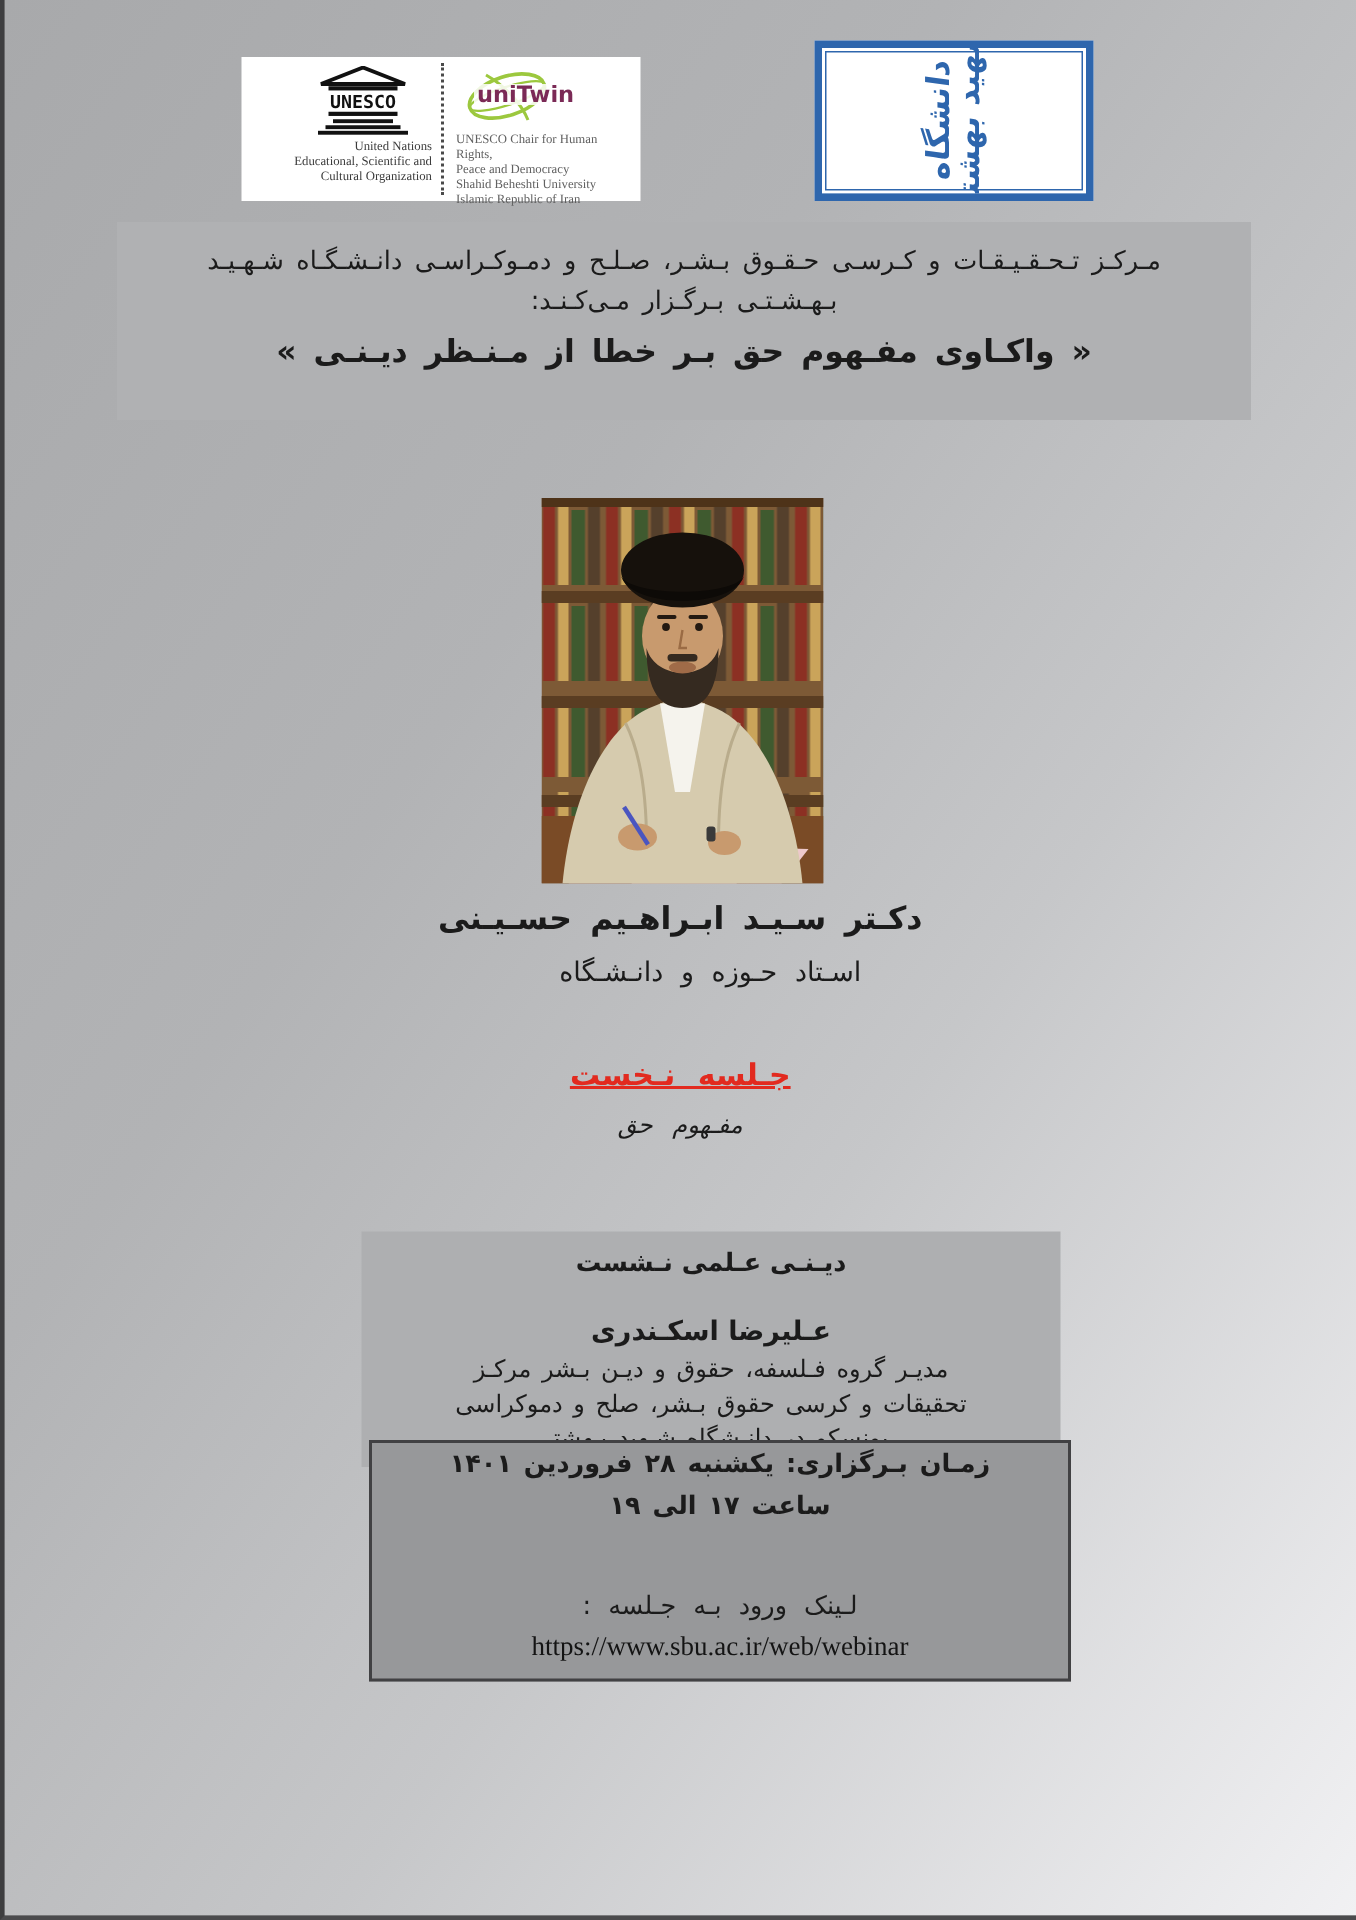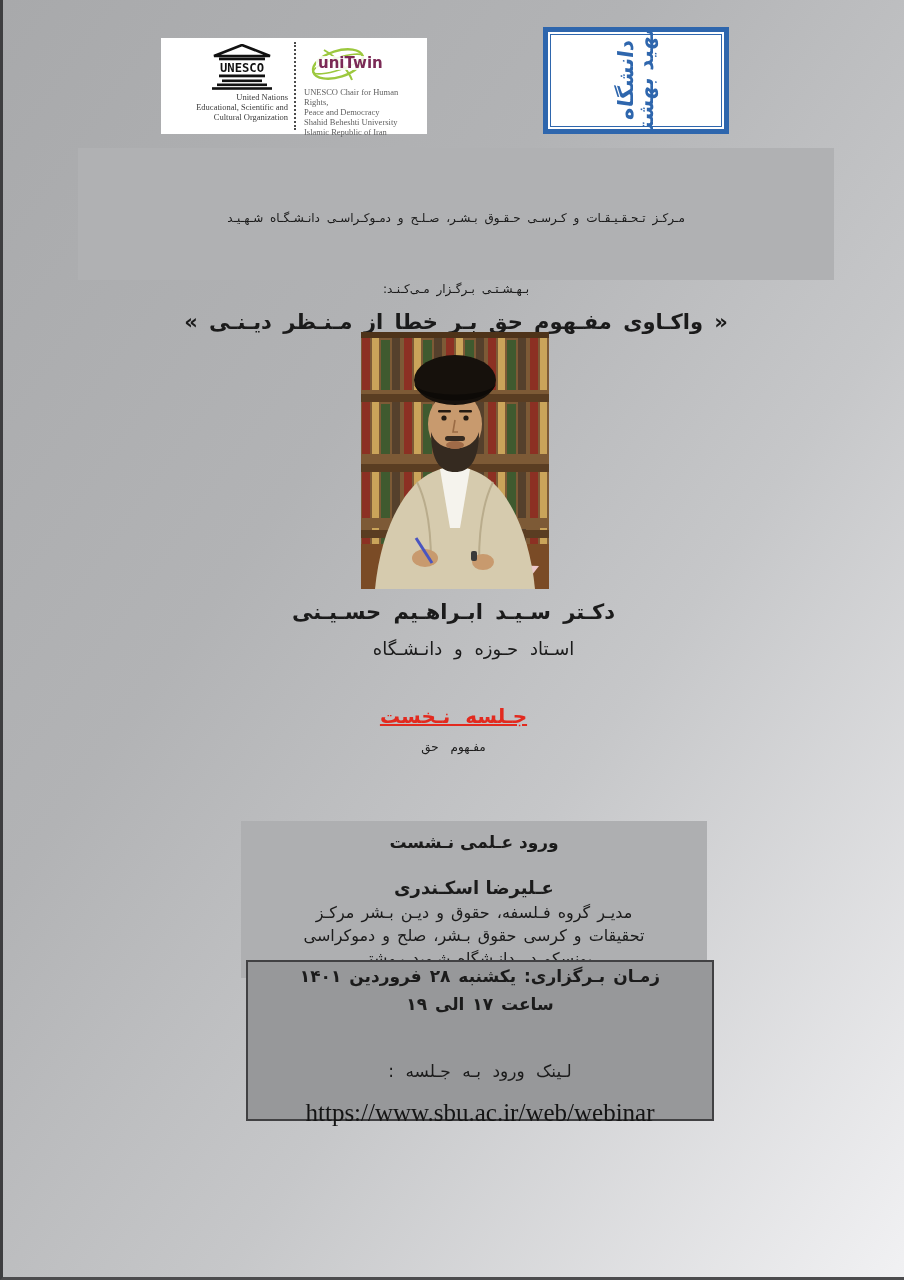--- a/index.html
+++ b/index.html
@@ -39,50 +39,50 @@
     transform:rotate(-90deg) skewX(-8deg);
     color:#2e66ad;font-weight:bold;font-size:21px;line-height:20px;
     text-align:center;direction:rtl;white-space:nowrap;
   }
 
   
   .banner{
     position:absolute;left:75px;top:148px;width:756px;height:132px;
     background:#b0b1b3;box-sizing:border-box;padding-top:13px;
   }
-  .banner .org-line{font-size:12px;line-height:27px;word-spacing:3px;margin-top:44px;}
+  .banner .org-line{font-size:17px;line-height:27px;word-spacing:3px;}
   .banner .title{font-size:21px;font-weight:bold;margin-top:7px;word-spacing:4px;}
 
   
   .photo{position:absolute;left:358px;top:332px;width:188px;height:257px;}
 
   
   .abs-line{position:absolute;left:0;width:100%;}
   .speaker-name{top:600px;font-size:21px;font-weight:bold;word-spacing:5px;}
   .speaker-role{top:638px;font-size:18px;word-spacing:6px;margin-left:20px;}
   .session-label{top:704px;font-size:20px;font-weight:bold;word-spacing:8px;text-decoration:underline;}
-  .session-topic{top:740px;font-size:12px;word-spacing:8px;}
+  .session-topic{top:740px;font-size:16px;word-spacing:8px;font-style:italic;}
 
   
   .secretary{
     position:absolute;left:238px;top:821px;width:466px;height:157px;
     background:#aeafb1;box-sizing:border-box;padding-top:11px;
   }
   .secretary .head{font-size:17px;font-weight:bold;}
   .secretary .name{font-size:18px;font-weight:bold;margin-top:25px;}
   .secretary .desc{font-size:16px;line-height:23px;margin-top:3px;word-spacing:2px;}
 
   
   .schedule{
     position:absolute;left:243px;top:960px;width:468px;height:161px;
     background:#97989a;border:2px solid #414143;box-sizing:border-box;
   }
   .schedule .date{font-size:17px;font-weight:bold;line-height:28px;word-spacing:2px;}
   .schedule .link-label{font-size:17px;margin-top:43px;word-spacing:6px;}
-  .schedule .url{font-family:"Liberation Serif",serif;font-size:25px;margin-top:18px;direction:ltr;text-align:center;color:#141414;}
+  .schedule .url{font-family:"Liberation Serif",serif;font-size:18px;margin-top:6px;direction:ltr;text-align:center;color:#141414;}
 </style>
 </head>
 <body>
 
 <div class="page">
 
   <div class="unesco-card">
     <div class="unesco-half">
       <svg class="temple" width="64" height="46" viewBox="0 0 64 46">
         <polygon points="32,1 60,12 4,12" fill="none" stroke="#111" stroke-width="2.6"></polygon>
@@ -180,21 +180,21 @@
     <rect x="110" y="219" width="6" height="10" rx="2" fill="#3a3a3a"></rect>
   </svg>
 
   <div class="abs-line fa speaker-name">دکـتر سـیـد ابـراهـیم حسـیـنی</div>
   <div class="abs-line fa speaker-role">اسـتاد حـوزه و دانـشـگاه</div>
 
   <div class="abs-line fa session-label" style="color:#e22a1f">جـلسه نـخست</div>
   <div class="abs-line fa session-topic">مفـهوم حق</div>
 
   <div class="secretary fa">
-    <div class="head">ورود عـلمی نـشست</div>
+    <div class="head">دیـنـی عـلمی نـشست</div>
     <div class="name">عـلیرضا اسکـندری</div>
     <div class="desc">
       <div>مدیـر گروه فـلسفه، حقوق و دیـن بـشر مرکـز</div>
       <div>تحقیقات و کرسی حقوق بـشر، صلح و دموکراسی</div>
       <div>یونسکو در دانـشگاه شـهید بـهشتی</div>
     </div>
   </div>
 
   <div class="schedule fa">
     <div class="date">زمـان بـرگزاری: یکشنبه ۲۸ فروردین ۱۴۰۱</div>

